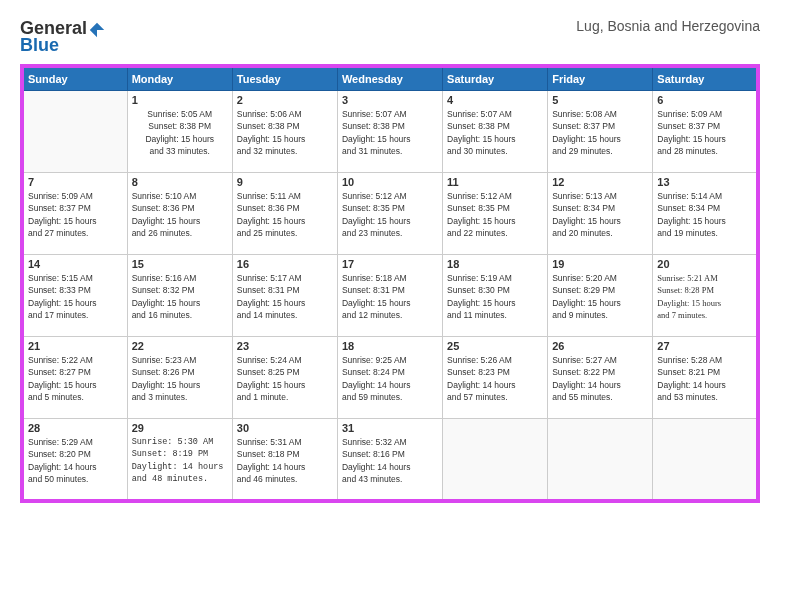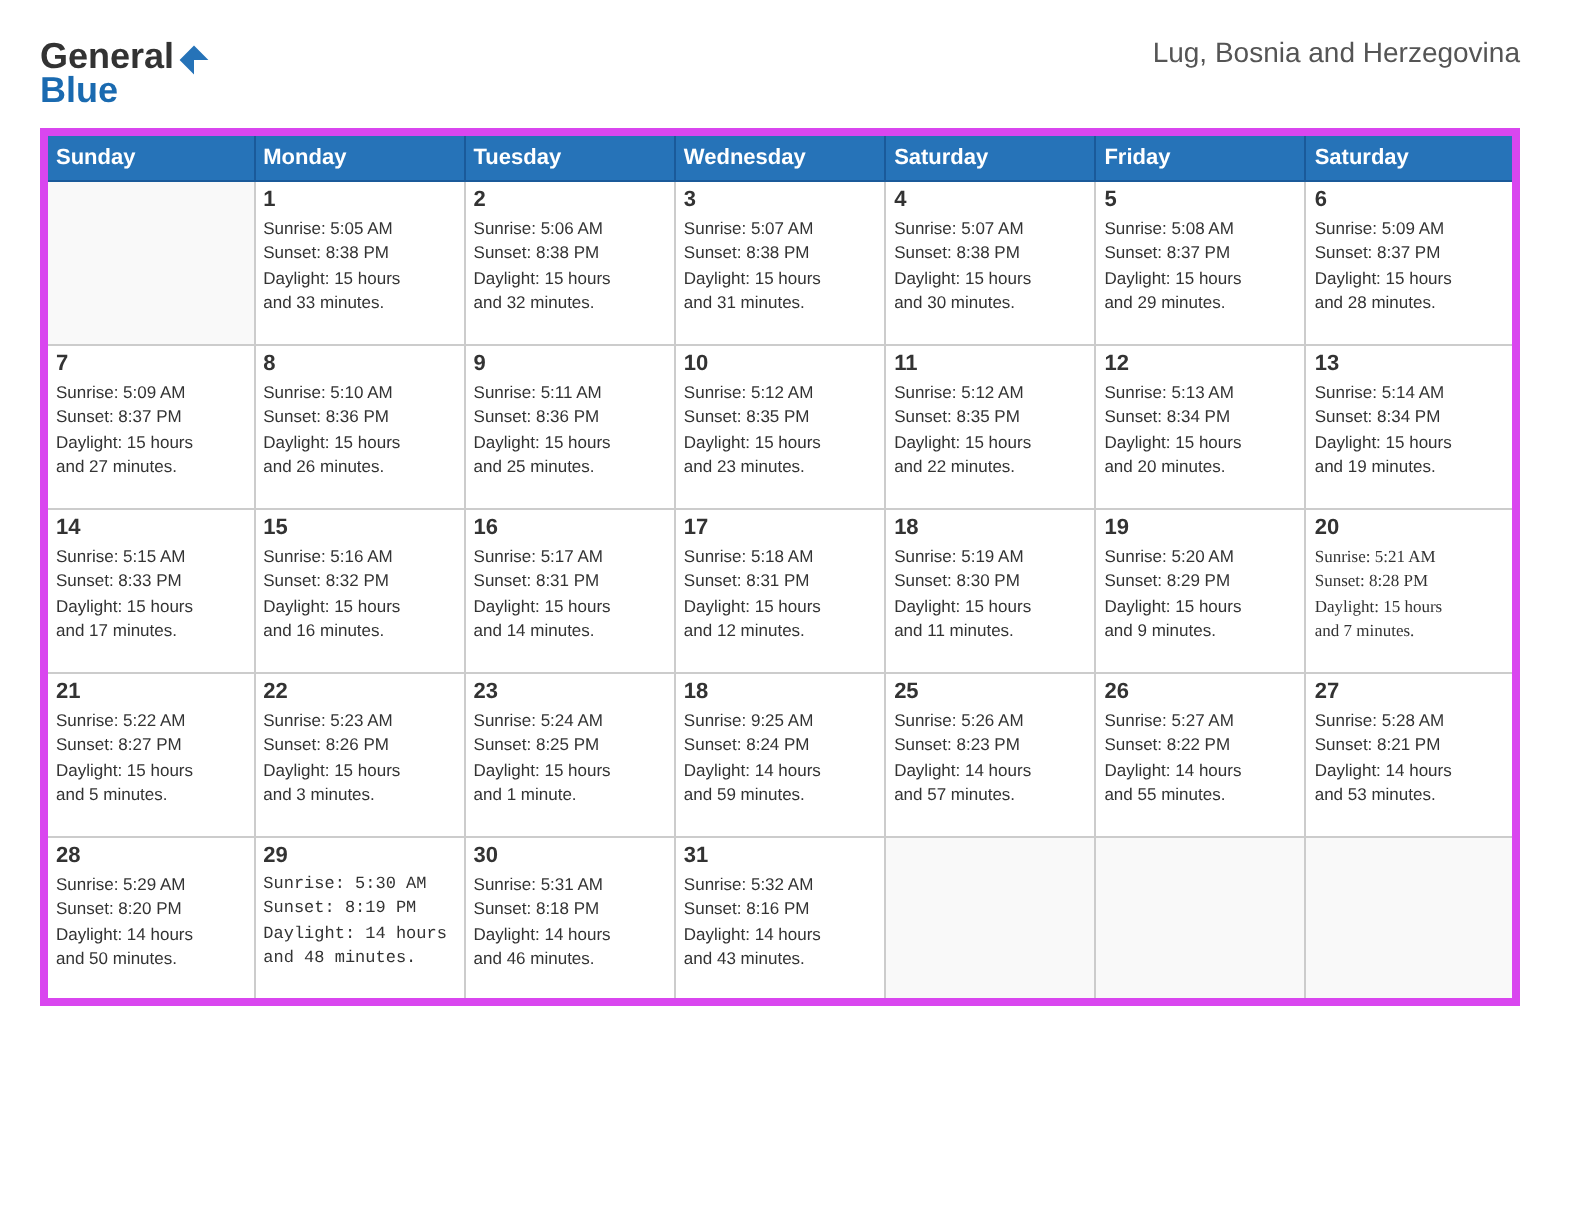--- a/index.html
+++ b/index.html
@@ -132,21 +132,21 @@
         <th>Saturday</th>
         <th>Friday</th>
         <th>Saturday</th>
       </tr>
     </thead>
     <tbody id="calendar-body">
     <tr class="week-row">
           <td class="empty"></td>
           <td>
             <span class="day-num">1</span>
-            <div class="day-info" style="white-space: pre-line;">Sunrise: 5:05 AM
+            <div class="day-info" style="white-space: pre-line; text-align: center;">Sunrise: 5:05 AM
 Sunset: 8:38 PM
 Daylight: 15 hours
 and 33 minutes.</div>
           </td>
           <td>
             <span class="day-num">2</span>
             <div class="day-info" style="white-space: pre-line;">Sunrise: 5:06 AM
 Sunset: 8:38 PM
 Daylight: 15 hours
 and 32 minutes.</div>

